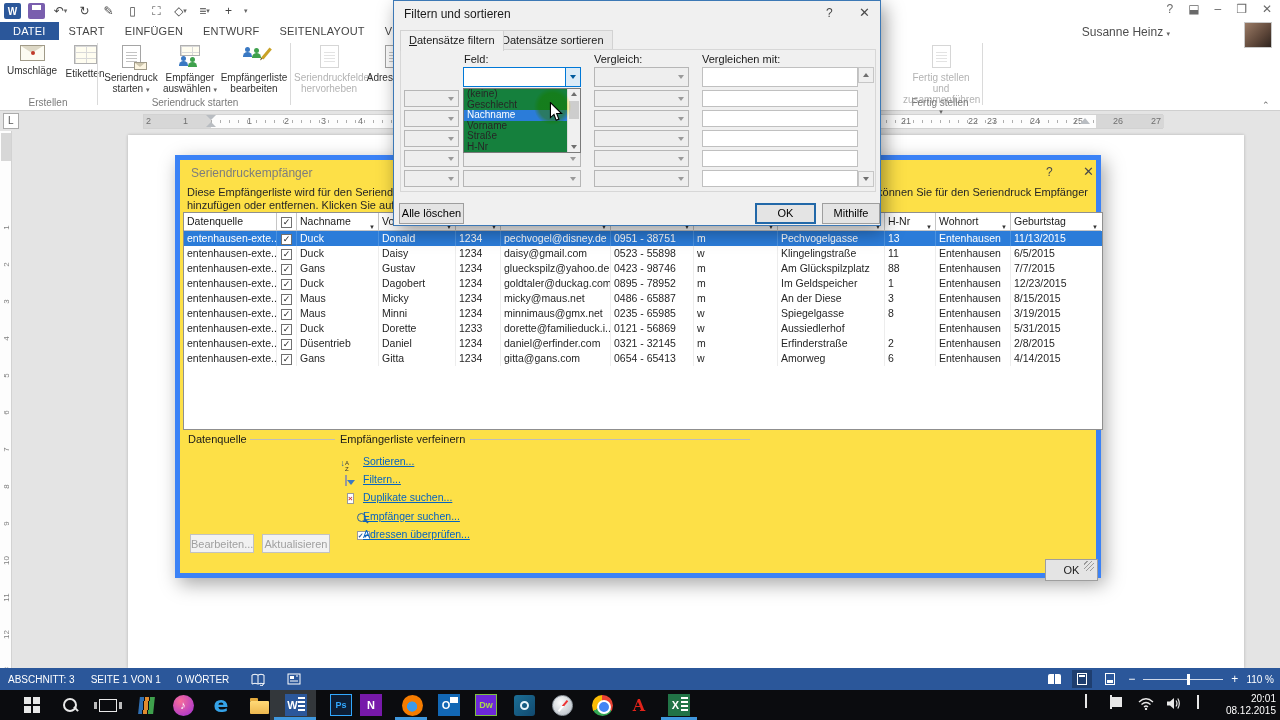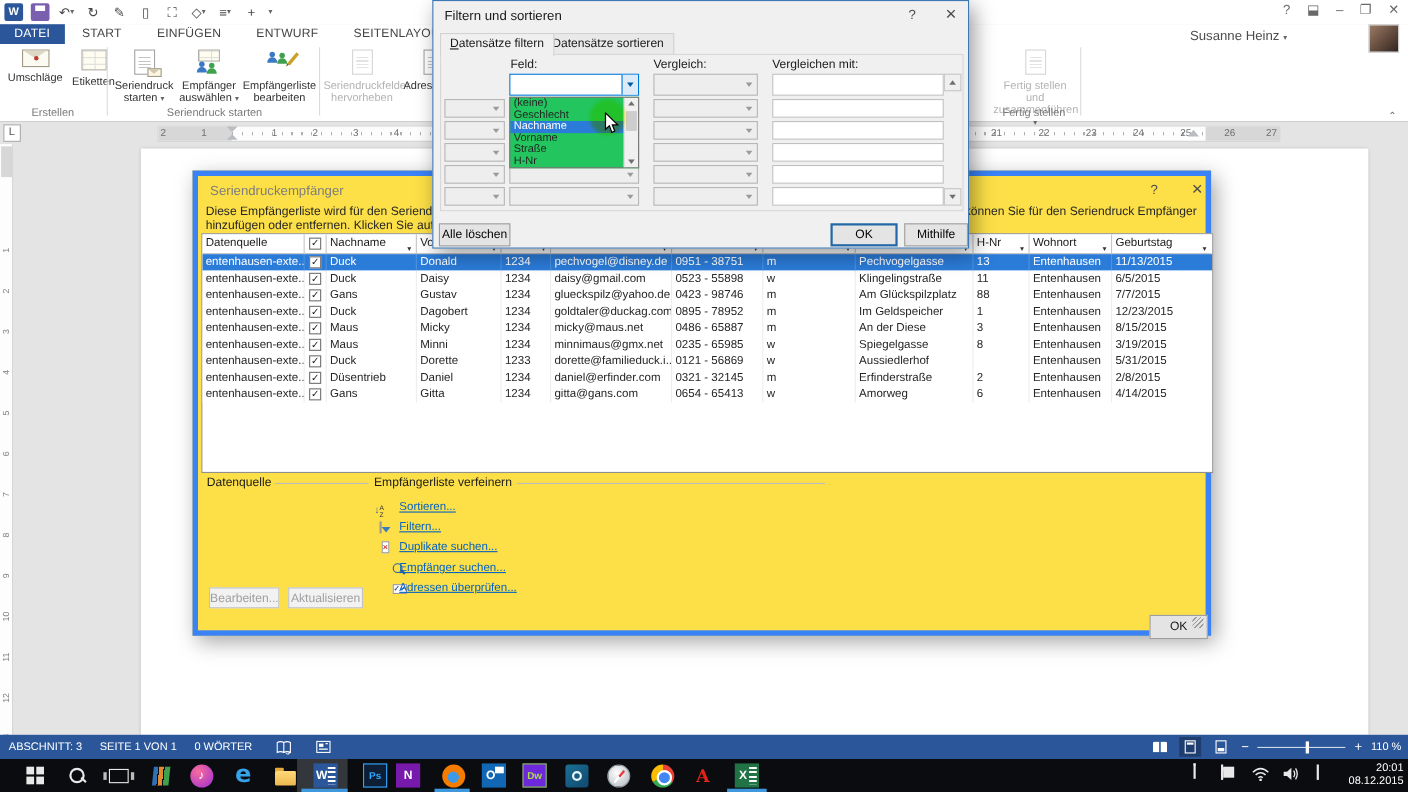--- a/index.html
+++ b/index.html
@@ -16,21 +16,21 @@
   .qico.save::after{content:"";position:absolute;left:4px;top:2px;width:9px;height:5px;background:#fff}
   .caret{font-size:7px;color:#666}
   .winctrl{position:absolute;right:8px;top:2px;display:flex;gap:15px;align-items:center;color:#696969;font-size:12px;z-index:4}
   .wc{cursor:default}
   .wc.close{font-size:12px}
   #useraccount{position:absolute;right:110px;top:25px;font-size:12px;color:#4d4d4d;z-index:4}
   #avatar{position:absolute;right:8px;top:22px;width:28px;height:26px;background:linear-gradient(135deg,#9a7b66,#5d4639 60%,#2f241e);border:1px solid #c9c9c9;z-index:4}
 
   
   #tabsrow{position:absolute;left:0;top:22px;width:1280px;height:18px;background:#fff;display:flex;align-items:stretch;z-index:3}
-  .rtab{padding:0 16px;line-height:18px;font-size:11px;color:#444;letter-spacing:.2px}
+  .rtab{padding:0 10px;line-height:18px;font-size:11px;color:#444;letter-spacing:.2px}
   .rtab.sel{background:#2b579a;color:#fff;padding:0 13px}
 
   
   #ribbon{position:absolute;left:0;top:40px;width:1280px;height:71px;background:#fff;border-bottom:1px solid #cfcfcf;z-index:2}
   .gsep{position:absolute;top:3px;height:62px;width:1px;background:#dadada}
   .glabel{position:absolute;top:57px;font-size:10px;color:#7a7a7a;text-align:center}
   .rbtn{position:absolute;top:2px;text-align:center;font-size:10px;color:#333;line-height:11px}
   .rbtn .ric{display:inline-block;margin:3px auto 2px auto;position:relative}
   .rbtn.grayed{color:#b3b3b3}
   .rbtn.grayed .ric{opacity:.45;filter:grayscale(1)}
@@ -51,21 +51,21 @@
   .chev-collapse{position:absolute;right:10px;top:60px;width:8px;height:8px;color:#666;font-size:9px}
 
   
   #tabstopbox{position:absolute;left:3px;top:113px;width:16px;height:16px;background:#fff;border:1px solid #ababab;z-index:2}
   #tabstopbox::before{content:"L";position:absolute;left:4px;top:1px;font-size:10px;color:#555}
   #hruler{position:absolute;left:143px;top:114px;width:1020px;height:15px;background:#fdfdfd;border:1px solid #d2d2d2;z-index:2;
     background-image:repeating-linear-gradient(90deg,rgba(110,110,110,.55) 0 1px,transparent 1px 9px);background-position:4px center;background-size:100% 3px;background-repeat:no-repeat}
   .mz{position:absolute;top:0;bottom:0;background:#d7d7d7;z-index:0}
   .rn{position:absolute;top:1px;font-size:9px;color:#6f6f6f;z-index:1}
   .hlnums .rn:nth-of-type(1){left:2px}.hlnums .rn:nth-of-type(2){left:39px}.hlnums .rn:nth-of-type(3){left:103px}.hlnums .rn:nth-of-type(4){left:140px}.hlnums .rn:nth-of-type(5){left:177px}.hlnums .rn:nth-of-type(6){left:214px}.hlnums .rn:nth-of-type(7){left:251px}
-  .hrnums .rn:nth-of-type(1){left:757px}.hrnums .rn:nth-of-type(2){left:800px}.hrnums .rn:nth-of-type(3){left:843px}.hrnums .rn:nth-of-type(4){left:886px}.hrnums .rn:nth-of-type(5){left:929px}.hrnums .rn:nth-of-type(6){left:969px}.hrnums .rn:nth-of-type(7){left:1007px}
+  .hrnums .rn:nth-of-type(1){left:757px}.hrnums .rn:nth-of-type(2){left:824px}.hrnums .rn:nth-of-type(3){left:843px}.hrnums .rn:nth-of-type(4){left:886px}.hrnums .rn:nth-of-type(5){left:929px}.hrnums .rn:nth-of-type(6){left:969px}.hrnums .rn:nth-of-type(7){left:1007px}
   .ind{position:absolute;z-index:2}
   .ind-hg-top{left:62px;top:0;border-left:5px solid transparent;border-right:5px solid transparent;border-top:5px solid #b9bdc2}
   .ind-hg-bot{left:62px;top:7px;border-left:5px solid transparent;border-right:5px solid transparent;border-bottom:5px solid #b9bdc2}
   .ind-right{left:936px;top:3px;border-left:5px solid transparent;border-right:5px solid transparent;border-bottom:6px solid #b9bdc2}
   #vruler{position:absolute;left:0;top:131px;width:12px;height:537px;background:#fdfdfd;border-right:1px solid #d2d2d2;z-index:1}
   #vruler .mzv{position:absolute;left:1px;top:2px;width:10px;height:28px;background:#d7d7d7}
   .vrn{position:absolute;left:0;width:12px;text-align:center;font-size:8px;color:#808080;transform:rotate(-90deg)}
   .vrnums .rn:nth-of-type(1){top:92px}.vrnums .rn:nth-of-type(2){top:129px}.vrnums .rn:nth-of-type(3){top:166px}.vrnums .rn:nth-of-type(4){top:203px}.vrnums .rn:nth-of-type(5){top:240px}.vrnums .rn:nth-of-type(6){top:277px}.vrnums .rn:nth-of-type(7){top:314px}.vrnums .rn:nth-of-type(8){top:351px}.vrnums .rn:nth-of-type(9){top:388px}.vrnums .rn:nth-of-type(10){top:425px}.vrnums .rn:nth-of-type(11){top:462px}.vrnums .rn:nth-of-type(12){top:499px}.vrnums .rn:nth-of-type(13){top:536px}
   #page{position:absolute;left:128px;top:135px;width:1116px;height:533px;background:#fff;box-shadow:0 0 3px rgba(0,0,0,.22);z-index:1}
 
@@ -109,21 +109,21 @@
   #fcontent{position:absolute;left:6px;top:48px;width:476px;height:143px;border:1px solid #d7d7d7;background:#f0f0f0}
   .flabel{position:absolute;top:52px;font-size:11px;color:#1a1a1a}
   .combo{position:absolute;border:1px solid #b6b6b6;background:#eee}
   .combo .arr{position:absolute;right:0;top:0;bottom:0;width:15px;display:flex;align-items:center;justify-content:center}
   .combo .arr::after{content:"";border-left:3.5px solid transparent;border-right:3.5px solid transparent;border-top:4px solid #9a9a9a}
   .combo.focus{background:#fff;border:1px solid #0078d7}
   .combo.focus .arr{background:#dcebf7;border-left:1px solid #0078d7}
   .combo.focus .arr::after{border-top-color:#005a9e}
   .dinput{position:absolute;background:#fff;border:1px solid #c0c0c0}
   .fsq{position:absolute;width:16px;height:16px;background:#efefef;border:1px solid #c6c6c6;display:flex;align-items:center;justify-content:center}
-  #fdd{position:absolute;left:69px;top:87px;width:118px;height:65px;background:#22c55e;border:1px solid #7a7a7a;z-index:5}
+  #fdd{position:absolute;left:69px;top:87px;width:118px;height:65px;background:#15803d;border:1px solid #7a7a7a;z-index:5}
   .ddlist{position:absolute;left:0;top:0;width:104px}
   .opt{height:10.5px;line-height:10.5px;font-size:10px;padding-left:3px;white-space:nowrap;overflow:hidden}
   .opt.selected{background:#2b7cd9;color:#fff}
   .ddsb{position:absolute;right:0;top:0;bottom:0;width:13px;background:#f0f0f0;border-left:1px solid #dcdcdc}
   .ddsb .thumb{position:absolute;left:1px;top:12px;width:10px;height:18px;background:#cdcdcd}
   .fbtn{position:absolute;top:202px;height:21px;background:#e4e4e4;border:1px solid #9e9e9e;font-size:11px;line-height:19px;text-align:center}
   .fbtn.okfocus{border:2px solid #2268a8;line-height:17px}
   .fbtn::first-letter{}
   #ylight{position:absolute;left:534px;top:88px;width:37px;height:37px;border-radius:50%;background:radial-gradient(circle,rgba(255,250,110,.95) 0 52%,rgba(255,250,110,0) 72%);mix-blend-mode:multiply;z-index:55}
   #cursor{position:absolute;left:549px;top:102px;z-index:60}

